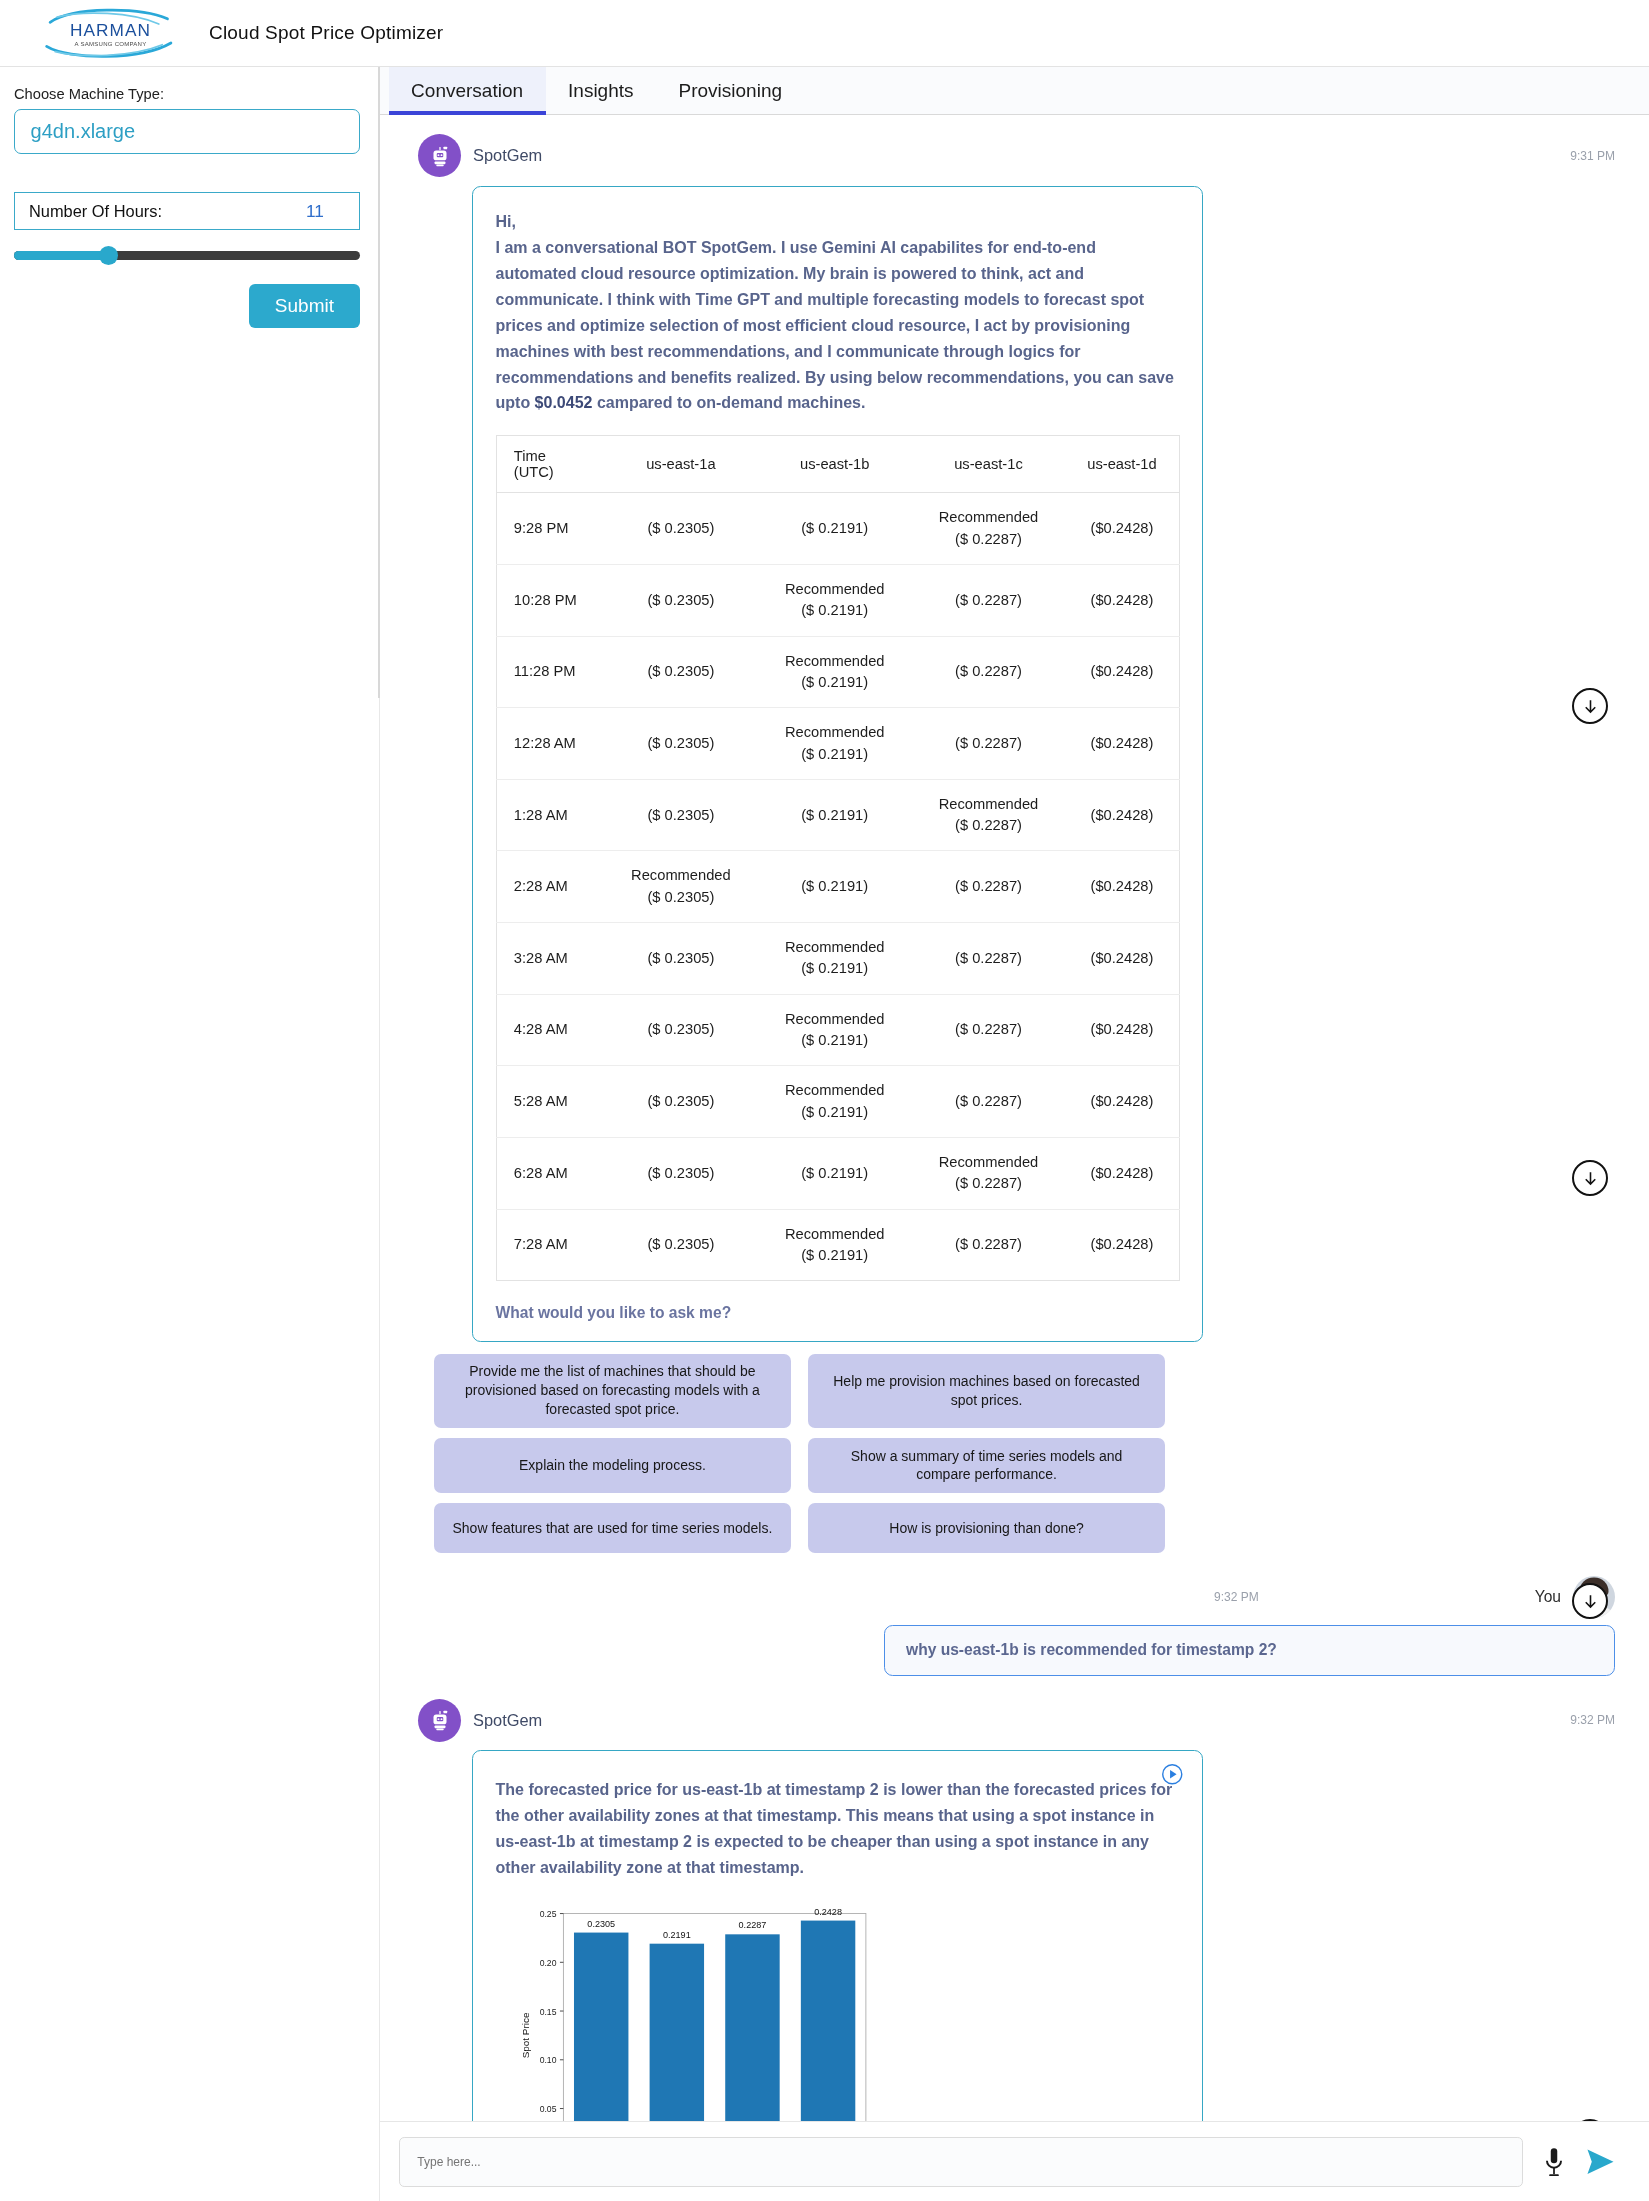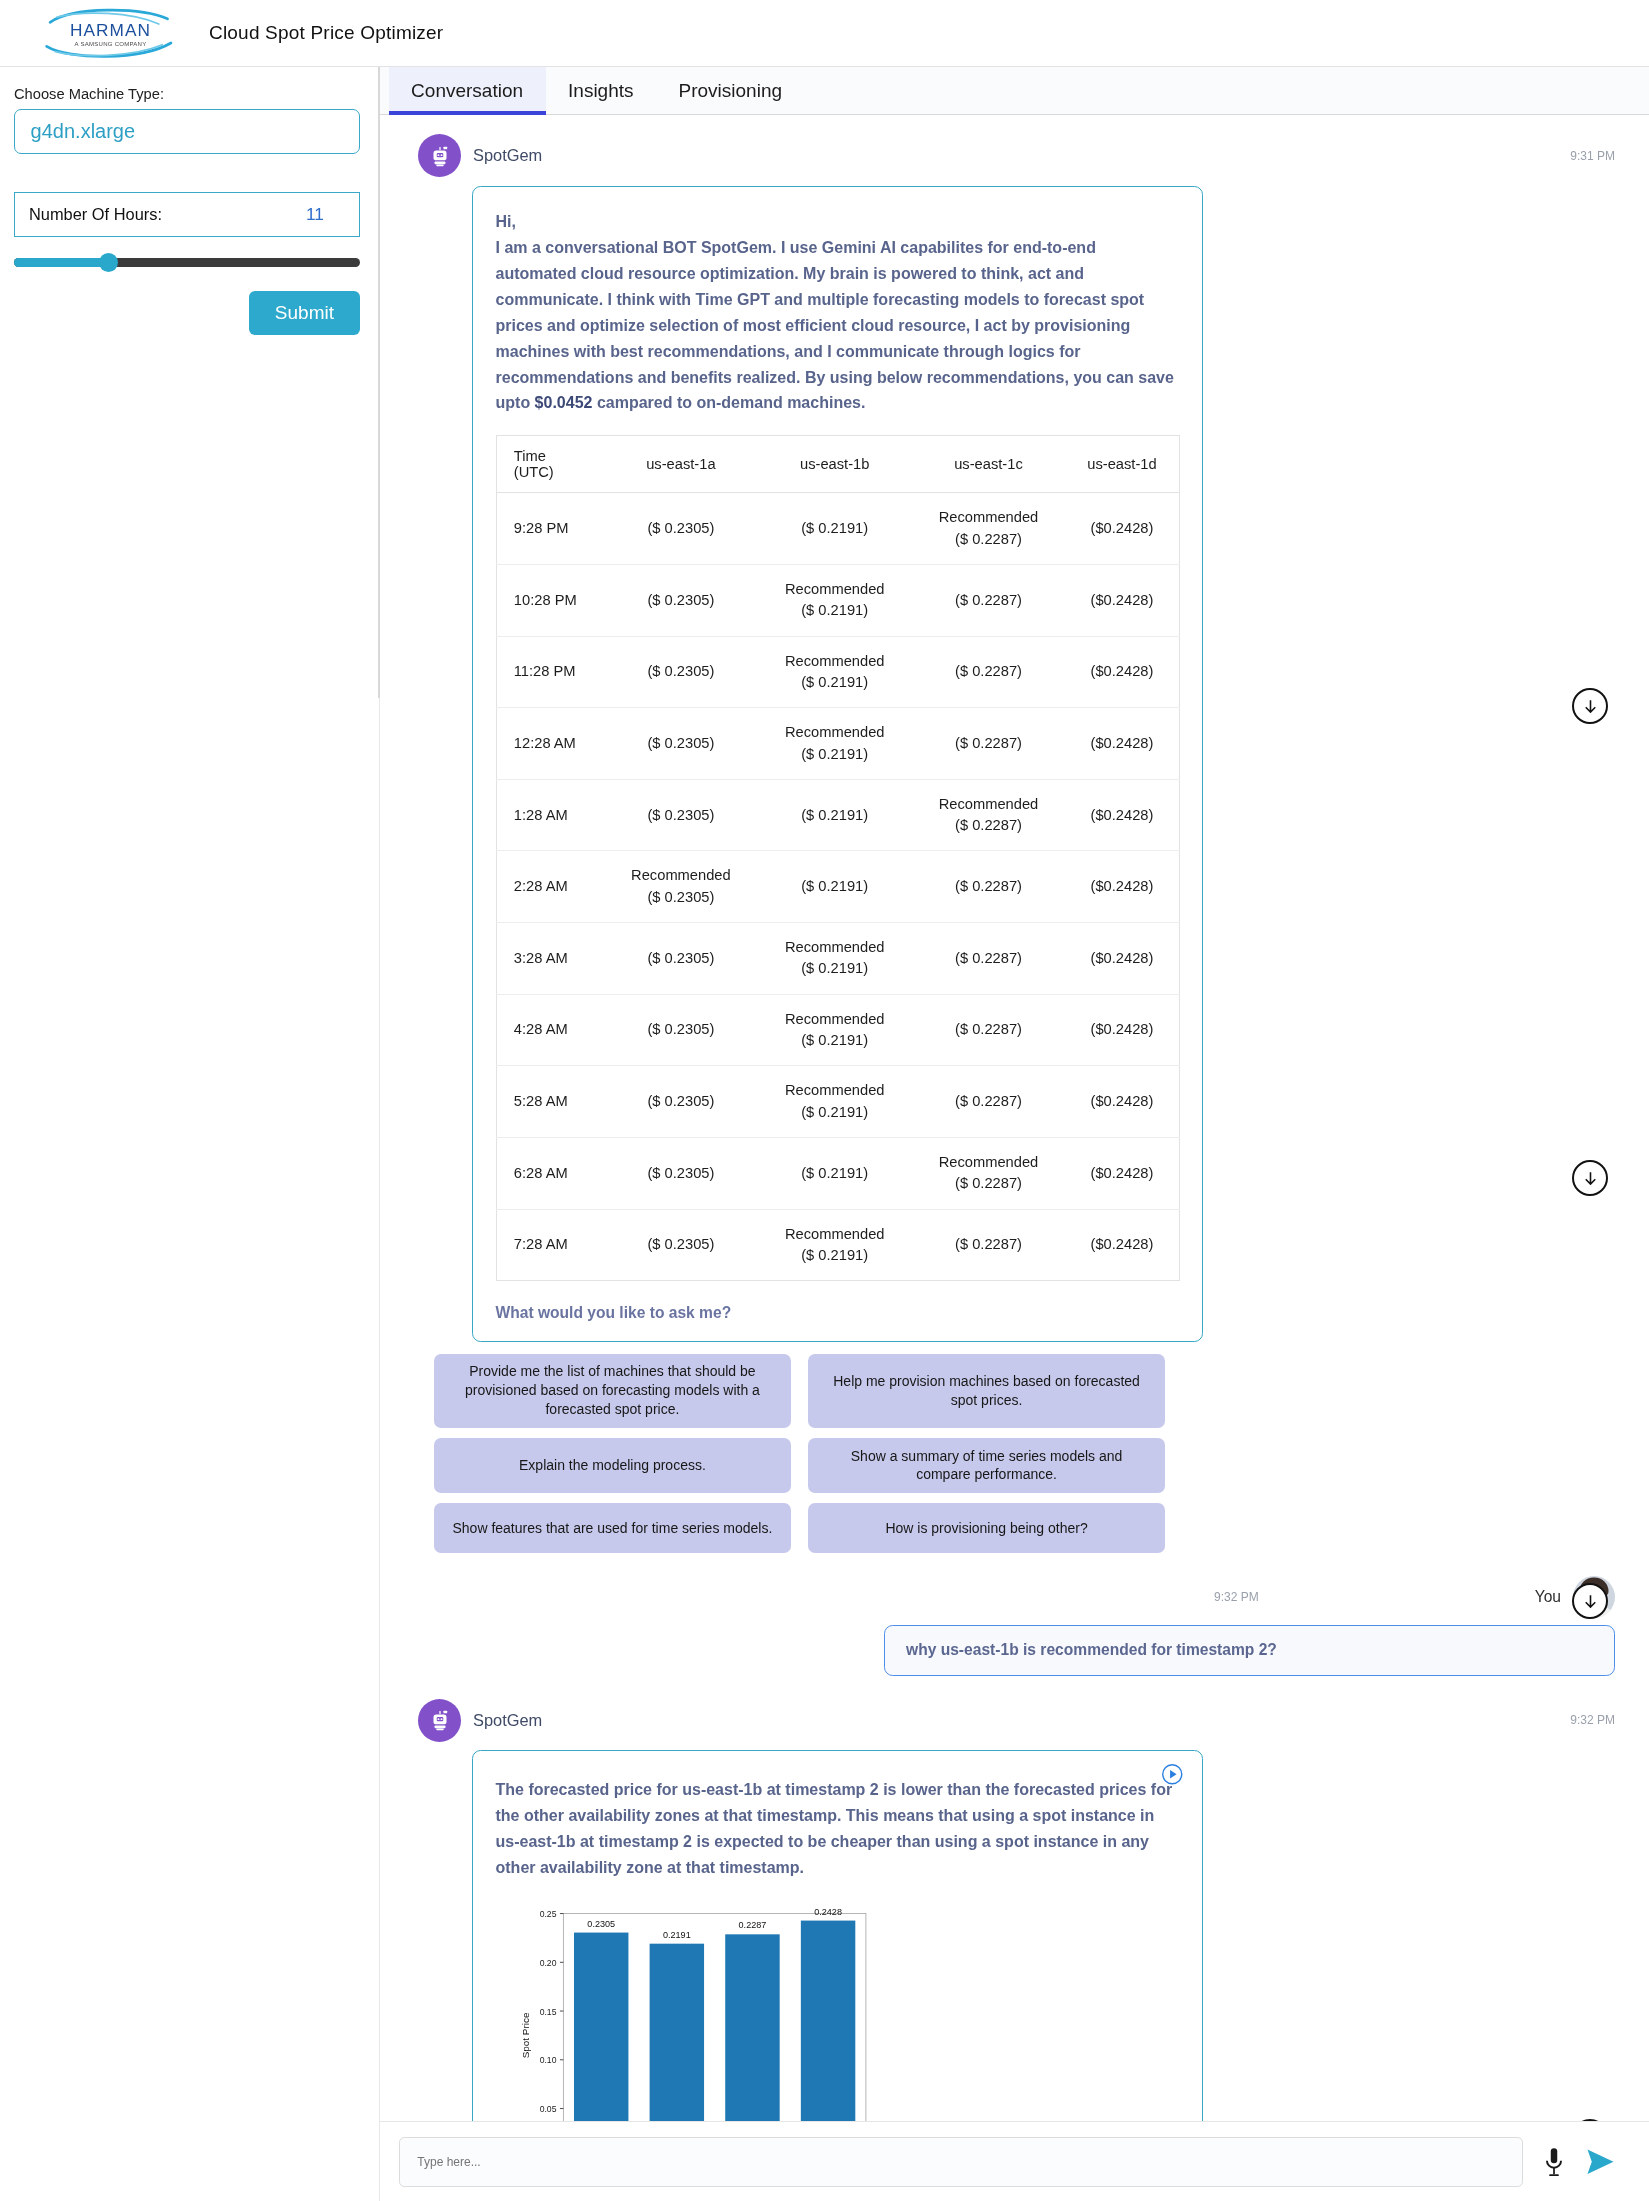--- a/index.html
+++ b/index.html
@@ -68,21 +68,21 @@
     background: #ffffff;
     display: flex;
     align-items: center;
     padding: 0 15.6px;
     font-size: 20px;
     color: #2d9fc4;
   }
   .hours-box {
     margin-top: 38px;
     width: 346px;
-    height: 45px;
+    height: 38px;
     border: 0.9px solid #3aa9c9;
     display: flex;
     align-items: center;
     justify-content: space-between;
     padding: 0 35px 0 14px;
   }
   .hours-label { font-size: 16.4px; color: #111111; }
   .hours-value { font-size: 17.3px; color: #2f6ecb; }
   .slider-wrap {
     margin-top: 15.6px;
@@ -546,21 +546,21 @@
           <div class="ask-prompt">What would you like to ask me?</div>
         </div>
       </div>
 
       <div class="chips" id="chips">
           <button class="chip tall">Provide me the list of machines that should be provisioned based on forecasting models with a forecasted spot price.</button>
           <button class="chip">Help me provision machines based on forecasted spot prices.</button>
           <button class="chip">Explain the modeling process.</button>
           <button class="chip">Show a summary of time series models and compare performance.</button>
           <button class="chip">Show features that are used for time series models.</button>
-          <button class="chip">How is provisioning being other?</button>
+          <button class="chip">How is provisioning than done?</button>
         </div>
 
       <div class="user-block">
         <div class="user-head">
           <span class="user-time">9:32 PM</span>
           <span class="user-name">You</span>
           <div class="avatar-user">
             <div class="hair"></div>
             <div class="face"></div>
             <div class="shirt"></div>

